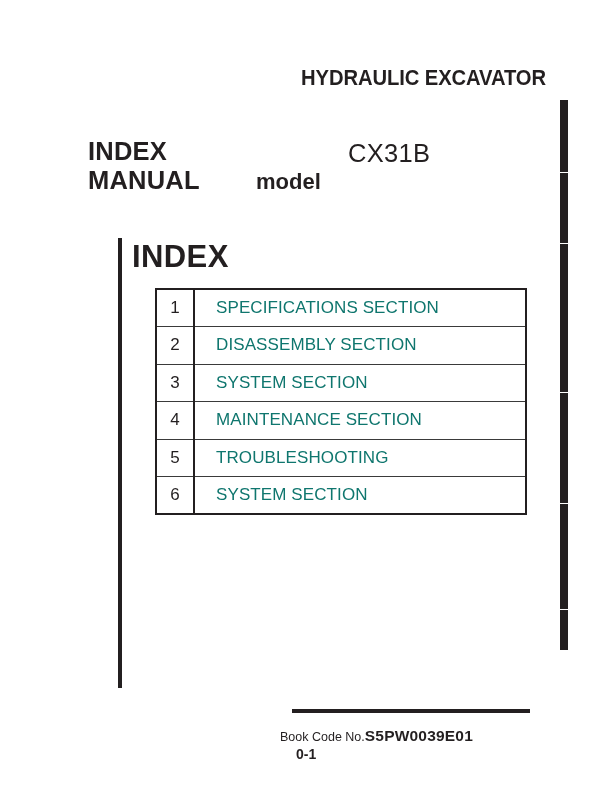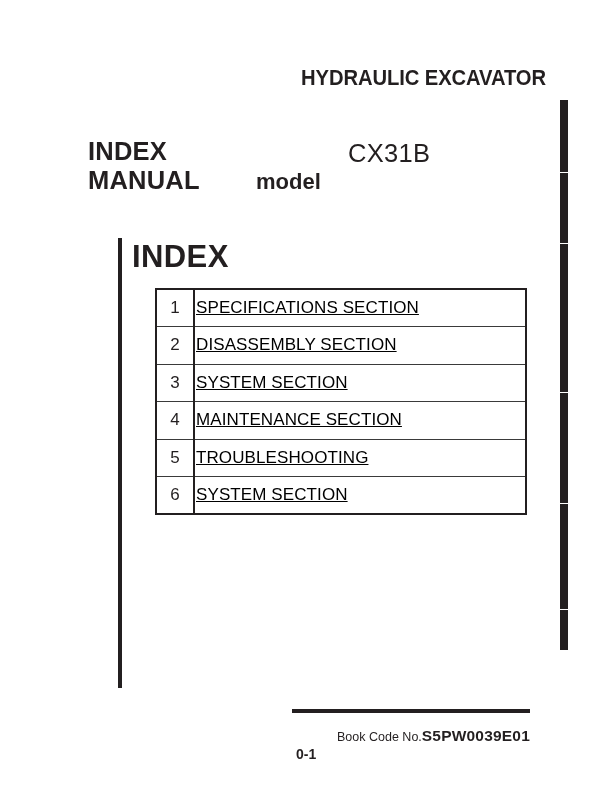--- a/index.html
+++ b/index.html
@@ -127,26 +127,25 @@
     vertical-align: middle;
   }
   .index-table td.num {
     width: 36px;
     border-right: 2px solid #231f20;
     text-align: center;
     font-size: 17px;
     color: #231f20;
   }
   .index-table td.label {
-    padding-left: 1px;
+    padding-left: 21px;
     font-size: 17px;
     letter-spacing: 0.1px;
-    color: #000000;
-    white-space: nowrap;
-    text-decoration: underline;
+    color: #0f766e;
+    white-space: nowrap;
   }
 
   
   .tab-strip {
     position: absolute;
     left: 560px;
     top: 100px;
     width: 23px;
     height: 545px;
     background: #231f20;
@@ -182,21 +181,20 @@
     top: 709px;
     width: 238px;
     height: 4px;
     background: #231f20;
   }
   .book-code {
     position: absolute;
     left: 280px;
     top: 727px;
     width: 250px;
-    text-align: right;
     white-space: nowrap;
     color: #231f20;
   }
   .book-code .bc-label {
     font-size: 12.5px;
     font-weight: normal;
   }
   .book-code .bc-value {
     font-size: 15.5px;
     font-weight: bold;

